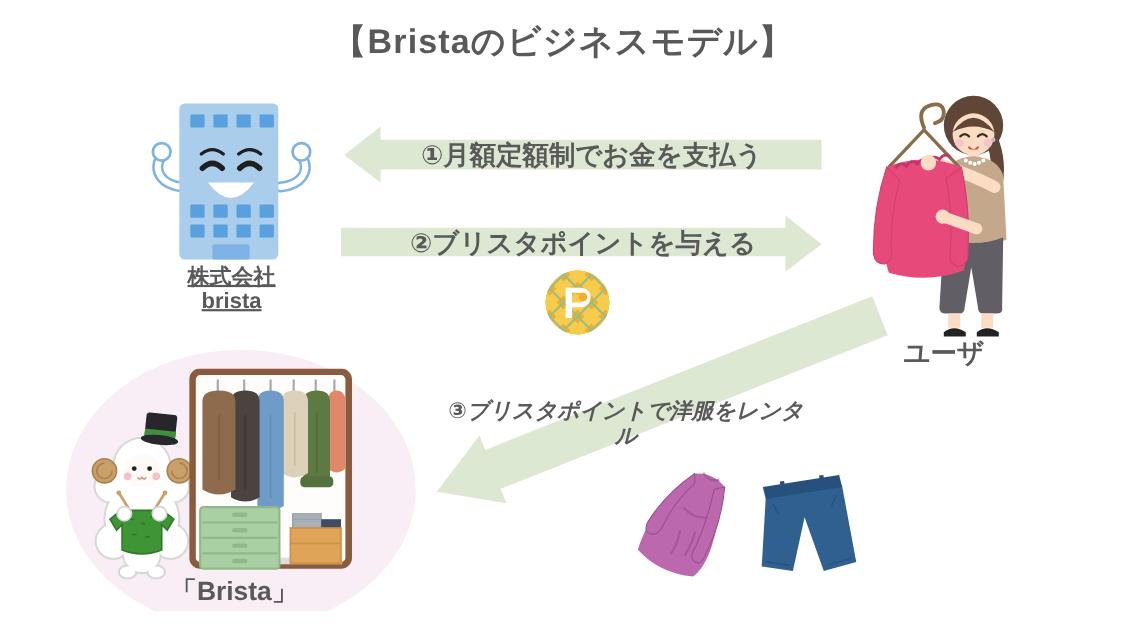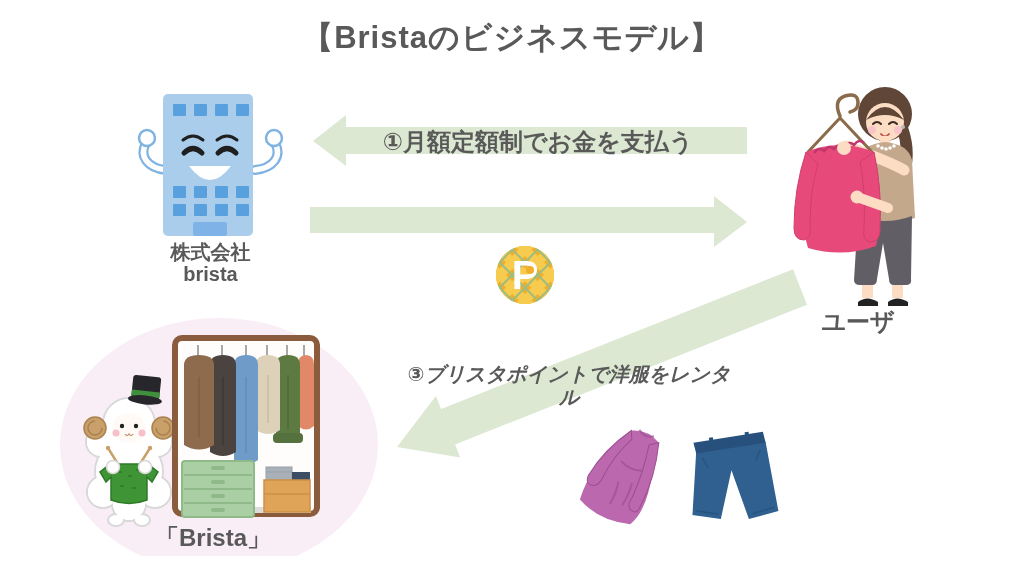--- a/index.html
+++ b/index.html
@@ -7,21 +7,21 @@
     position:relative;width:1024px;height:556px;background:#ffffff;overflow:hidden;
     font-family:"Liberation Sans","DejaVu Sans",sans-serif;color:#595959;
   }
   .abs{position:absolute;}
   .txt{color:#595959;font-weight:bold;text-align:center;line-height:1.15;}
   .title{top:20px;left:0;width:1024px;font-size:31px;letter-spacing:1px;}
   .flow-label{font-size:24px;}
   .flow1{left:338px;top:128px;width:400px;}
   .flow2{left:330px;top:208px;width:400px;}
   .flow3{left:399px;top:363px;width:340px;font-size:20px;font-style:italic;}
-  .company-label{left:133px;top:241px;width:155px;font-size:20px;line-height:22px;}
+  .company-label{left:133px;top:241px;width:155px;font-size:20px;line-height:22px;text-decoration:underline;}
   .user-label{left:788px;top:308px;width:140px;font-size:24px;}
   .service-label{left:133px;top:524px;width:160px;font-size:24px;}
   .ellipse{
     left:60px;top:318px;width:318px;height:254px;border-radius:50%;
     background:#f9edf6;
   }
   svg{display:block;}
 </style>
 </head>
 <body>
@@ -33,20 +33,21 @@
   <div class="abs txt title">【Bristaのビジネスモデル】</div>
 
   <svg class="abs" style="left:313px;top:115px" width="434" height="52" viewBox="0 0 434 52">
     <polygon points="0,26 33,0 33,12 434,12 434,39 33,39 33,51" fill="#dce8d2"></polygon>
   </svg>
   <div class="abs txt flow-label flow1">①月額定額制でお金を支払う</div>
 
   <svg class="abs" style="left:310px;top:196px" width="437" height="52" viewBox="0 0 437 52">
     <polygon points="437,26 404,0 404,11 0,11 0,37 404,37 404,51" fill="#dce8d2"></polygon>
   </svg>
+  <div class="abs txt flow-label flow2">②ブリスタポイントを与える</div>
 
   <svg class="abs" style="left:385px;top:258px" width="430" height="200" viewBox="0 0 430 200">
     <polygon points="12,189 50.9,138 56.1,151 408,11.3 422,46.7 70.1,186.4 75.3,199.4" fill="#dce8d2"></polygon>
   </svg>
   <div class="abs txt flow-label flow3">③ブリスタポイントで洋服をレンタル</div>
 
   <svg class="abs" style="left:133px;top:90px" width="155" height="150" viewBox="0 0 155 150">
 
     <g>
       <path d="M33,80 C14,78 6,66 13,53" stroke="#7fb3e2" stroke-width="10" fill="none" stroke-linecap="round"></path>

